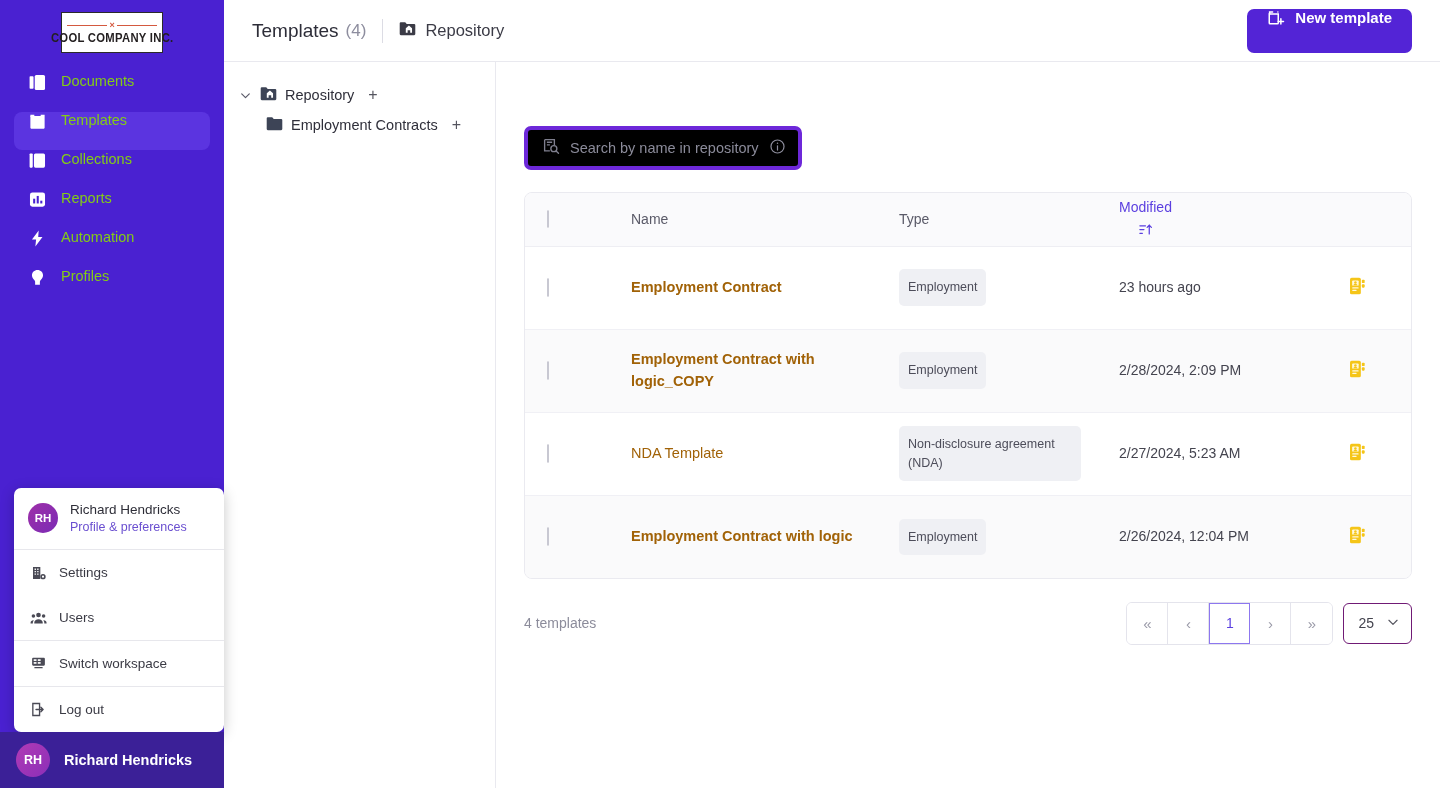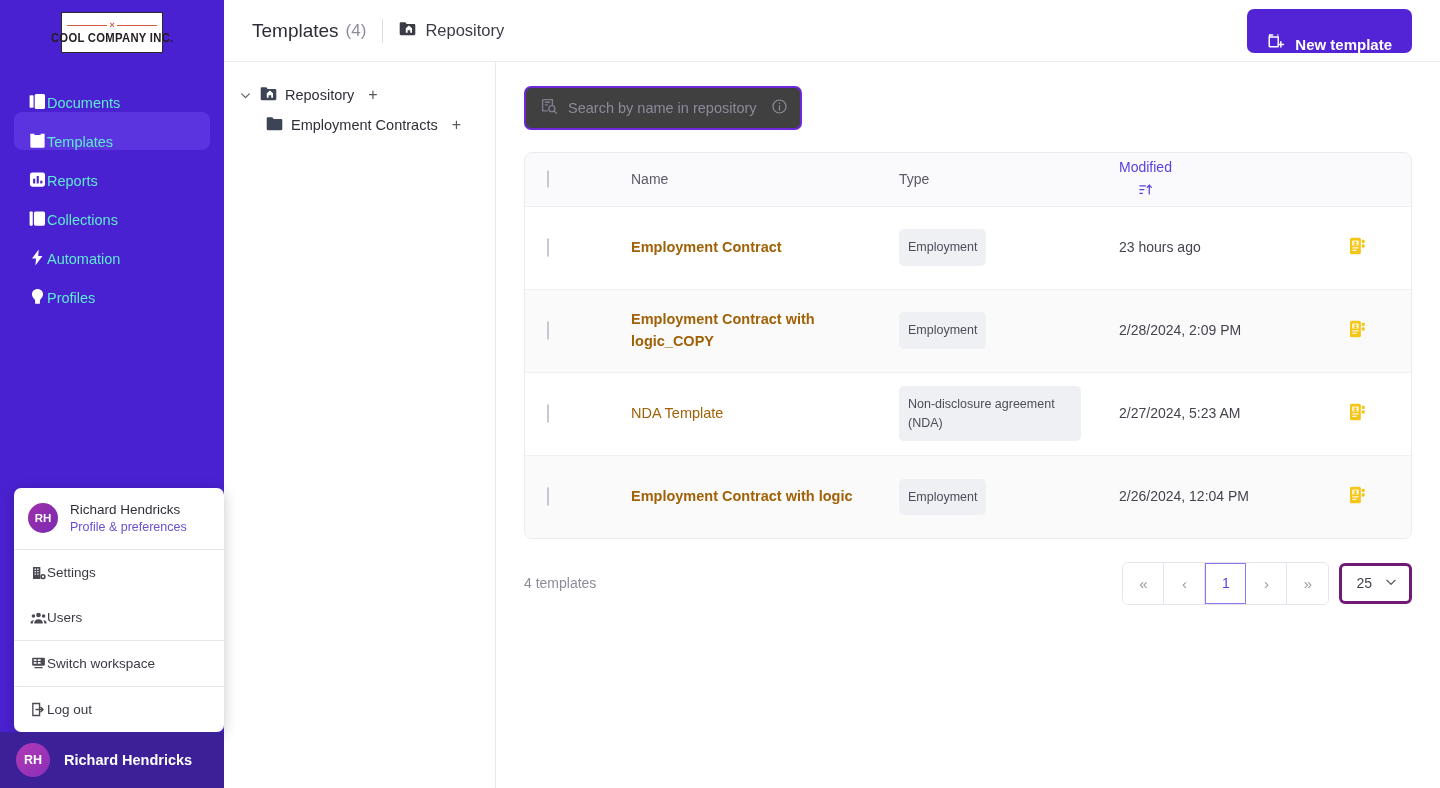--- a/index.html
+++ b/index.html
@@ -32,22 +32,22 @@
   .logo-x { color: #d4593f; font-size: 9px; line-height: 9px; font-weight: 700; }
   .logo-text {
     font-family: "Liberation Sans Narrow","Liberation Sans", sans-serif;
     font-size: 12px; font-weight: 700; letter-spacing: .3px;
     color: #231f20; white-space: nowrap; margin-top: 1px;
     transform: scaleX(0.94);
   }
 
   .nav { margin-top: 20px; padding: 0 14px; display: flex; flex-direction: column; gap: 1px; }
   .nav-item {
-    height: 38px; border-radius: 8px; display: flex; align-items: flex-end;
-    padding: 0 14px; color: #5eead4; font-size: 14.5px; cursor: pointer;
+    height: 38px; border-radius: 8px; display: flex; align-items: flex-start;
+    gap: 14px; padding: 0 14px; color: #84cc16; font-size: 14.5px; cursor: pointer;
   }
   .nav-item.active { background: #5b34e0; }
   .nav-icon { width: 19px; height: 19px; display: flex; align-items: center; justify-content: center; flex: 0 0 19px; }
   .nav-icon svg { display:block; }
 
   
   .popover {
     position: absolute; left: 14px; bottom: 56px; width: 210px;
     background: #ffffff; border-radius: 7px;
     box-shadow: 0 3px 14px rgba(0,0,0,.22);
@@ -58,21 +58,21 @@
     width: 30px; height: 30px; border-radius: 50%;
     background: linear-gradient(135deg,#9e2fa8,#7b2bb5);
     color: #fff; font-size: 11.5px; font-weight: 700;
     display: flex; align-items: center; justify-content: center; flex: 0 0 30px;
   }
   .pop-name { font-size: 13.5px; color: #2e2e38; font-weight: 400; line-height: 1.35;}
   .pop-sub { font-size: 12.5px; color: #6a4fd0; line-height: 1.35; }
   .pop-div { height: 1px; background: #e7e7ec; }
   .pop-section { font-size: 13.5px; color: #33333d; padding: 13px 16px 9px 16px; font-weight:400; }
   .pop-item {
-    display: flex; align-items: center; gap: 0;
+    display: flex; align-items: center; gap: 12px;
     padding: 0 16px; height: 45px; font-size: 13.5px; color: #3a3a44; cursor: pointer;
   }
   .pop-item.hl { background: #f1f1f4; }
   .pop-ic { width: 17px; height: 17px; display:flex; align-items:center; justify-content:center; flex:0 0 17px;}
 
   .side-footer {
     position: absolute; left: 0; bottom: 0; width: 224px; height: 56px;
     background: #3b2097; display: flex; align-items: center; gap: 14px; padding: 0 16px;
   }
   .sf-avatar {
@@ -92,41 +92,42 @@
   }
   .crumbs { display: flex; align-items: center; gap: 0; }
   .crumb-title { font-size: 19px; color: #2d2d38; }
   .crumb-count { font-size: 17px; color: #8d8d9e; margin-left: 7px; }
   .crumb-sep { width: 1px; height: 24px; background: #dcdce4; margin: 0 16px; }
   .crumb-repo { display: flex; align-items: center; gap: 9px; font-size: 16.5px; color: #3b3b46; }
   .spacer { flex: 1; }
   .btn-new {
     background: #5324d6; color: #fff; border: none; border-radius: 7px;
     height: 44px; padding: 0 20px; font-size: 15px; font-weight: 700;
-    display: flex; align-items: flex-end; gap: 10px; cursor: pointer;
+    display: flex; align-items: flex-start; gap: 10px; cursor: pointer;
     font-family: "Liberation Sans", sans-serif;
   }
 
   .body-row { flex: 1; display: flex; min-height: 0; }
 
   .tree {
     width: 272px; flex: 0 0 272px; border-right: 1px solid #e9e9ef;
     padding: 18px 10px 0 14px; background: #fff;
   }
   .tree-node { display: flex; align-items: center; gap: 8px; height: 30px; font-size: 14.5px; color: #2f2f3a; }
   .chev { width: 14px; display:flex; align-items:center; justify-content:center; color: #5a5a68; flex:0 0 14px; cursor:pointer;}
   .tree-plus { color: #55555f; font-size: 16px; margin-left: 6px; cursor: pointer; line-height: 1;}
   .tree-child { padding-left: 28px; }
 
   .content { flex: 1; padding: 24px 28px 0 28px; min-width: 0; background:#fff; }
 
   .searchbox {
-    width: 278px; height: 44px; border: 2px solid #6d28d9; border-radius: 7px;
+    width: 278px; height: 44px; border: 4px solid #6d28d9; border-radius: 7px;
     display: flex; align-items: center; gap: 10px; padding: 0 12px 0 14px;
-    background: #404040;
+    background: #000000;
+    margin-top: 40px;
   }
   .search-ph { flex: 1; font-size: 14.5px; color: #8b8b9a; }
 
   .card {
     margin-top: 22px; border: 1px solid #eaeaf0; border-radius: 8px;
     background: #fff; overflow: hidden;
   }
   table { width: 100%; border-collapse: collapse; table-layout: fixed; }
   thead th {
     background: #fafafc; border-bottom: 1px solid #eeeef3;
@@ -169,21 +170,21 @@
   .pg-group { display: flex; border: 1px solid #e4e4ec; border-radius: 6px; overflow: hidden; }
   .pg-btn {
     width: 41px; height: 41px; display: flex; align-items: center; justify-content: center;
     font-size: 15px; color: #9a9aa8; background: #fff; cursor: pointer;
     border-right: 1px solid #e4e4ec;
   }
   .pg-btn:last-child { border-right: none; }
   .pg-btn.cur { color: #5b3fe0; border: 1px solid #8d77ef; background: #fff; font-size: 14px; }
   .pg-size {
     display: flex; align-items: center; gap: 12px; height: 41px; padding: 0 11px 0 14px;
-    border: 3px solid #701a75; border-radius: 6px; font-size: 14px; color: #44444f; cursor: pointer;
+    border: 1px solid #701a75; border-radius: 6px; font-size: 14px; color: #44444f; cursor: pointer;
   }
 </style>
 </head>
 <body>
 
 <div class="app">
 
   <aside class="sidebar">
 
     <div class="logo-wrap">
@@ -210,42 +211,42 @@
       </div>
 
       <div class="nav-item active">
         <span class="nav-icon">
           <svg width="19" height="19" viewBox="0 0 24 24" fill="#fff">
               <path d="M3 5h18v15a1 1 0 0 1-1 1H4a1 1 0 0 1-1-1V5z"></path>
               <path d="M3 5V3.6h5V6H3zM16 3.6h5V5h-5z"></path>
             </svg>
         </span>
         <span>Templates</span>
+      </div>
+
+      <div class="nav-item">
+        <span class="nav-icon">
+          <svg width="19" height="19" viewBox="0 0 24 24" fill="#fff">
+              <rect x="2" y="3" width="4" height="18" rx="1"></rect>
+              <rect x="7.5" y="3" width="14" height="18" rx="2"></rect>
+            </svg>
+        </span>
+        <span>Collections</span>
       </div>
 
       <div class="nav-item">
         <span class="nav-icon">
           <svg width="19" height="19" viewBox="0 0 24 24" fill="#fff">
               <rect x="2.5" y="3" width="19" height="18" rx="3"></rect>
               <rect x="6.5" y="11" width="2.6" height="6" fill="#4a21d1"></rect>
               <rect x="11" y="7.5" width="2.6" height="9.5" fill="#4a21d1"></rect>
               <rect x="15.5" y="13.5" width="2.6" height="3.5" fill="#4a21d1"></rect>
             </svg>
         </span>
         <span>Reports</span>
-      </div>
-
-      <div class="nav-item">
-        <span class="nav-icon">
-          <svg width="19" height="19" viewBox="0 0 24 24" fill="#fff">
-              <rect x="2" y="3" width="4" height="18" rx="1"></rect>
-              <rect x="7.5" y="3" width="14" height="18" rx="2"></rect>
-            </svg>
-        </span>
-        <span>Collections</span>
       </div>
 
       <div class="nav-item">
         <span class="nav-icon">
           <svg width="19" height="19" viewBox="0 0 24 24" fill="#fff">
               <path d="M13.5 2 5 13.4h5.2L9.3 22l9-11.8h-5.4L13.5 2z"></path>
             </svg>
         </span>
         <span>Automation</span>
       </div>

